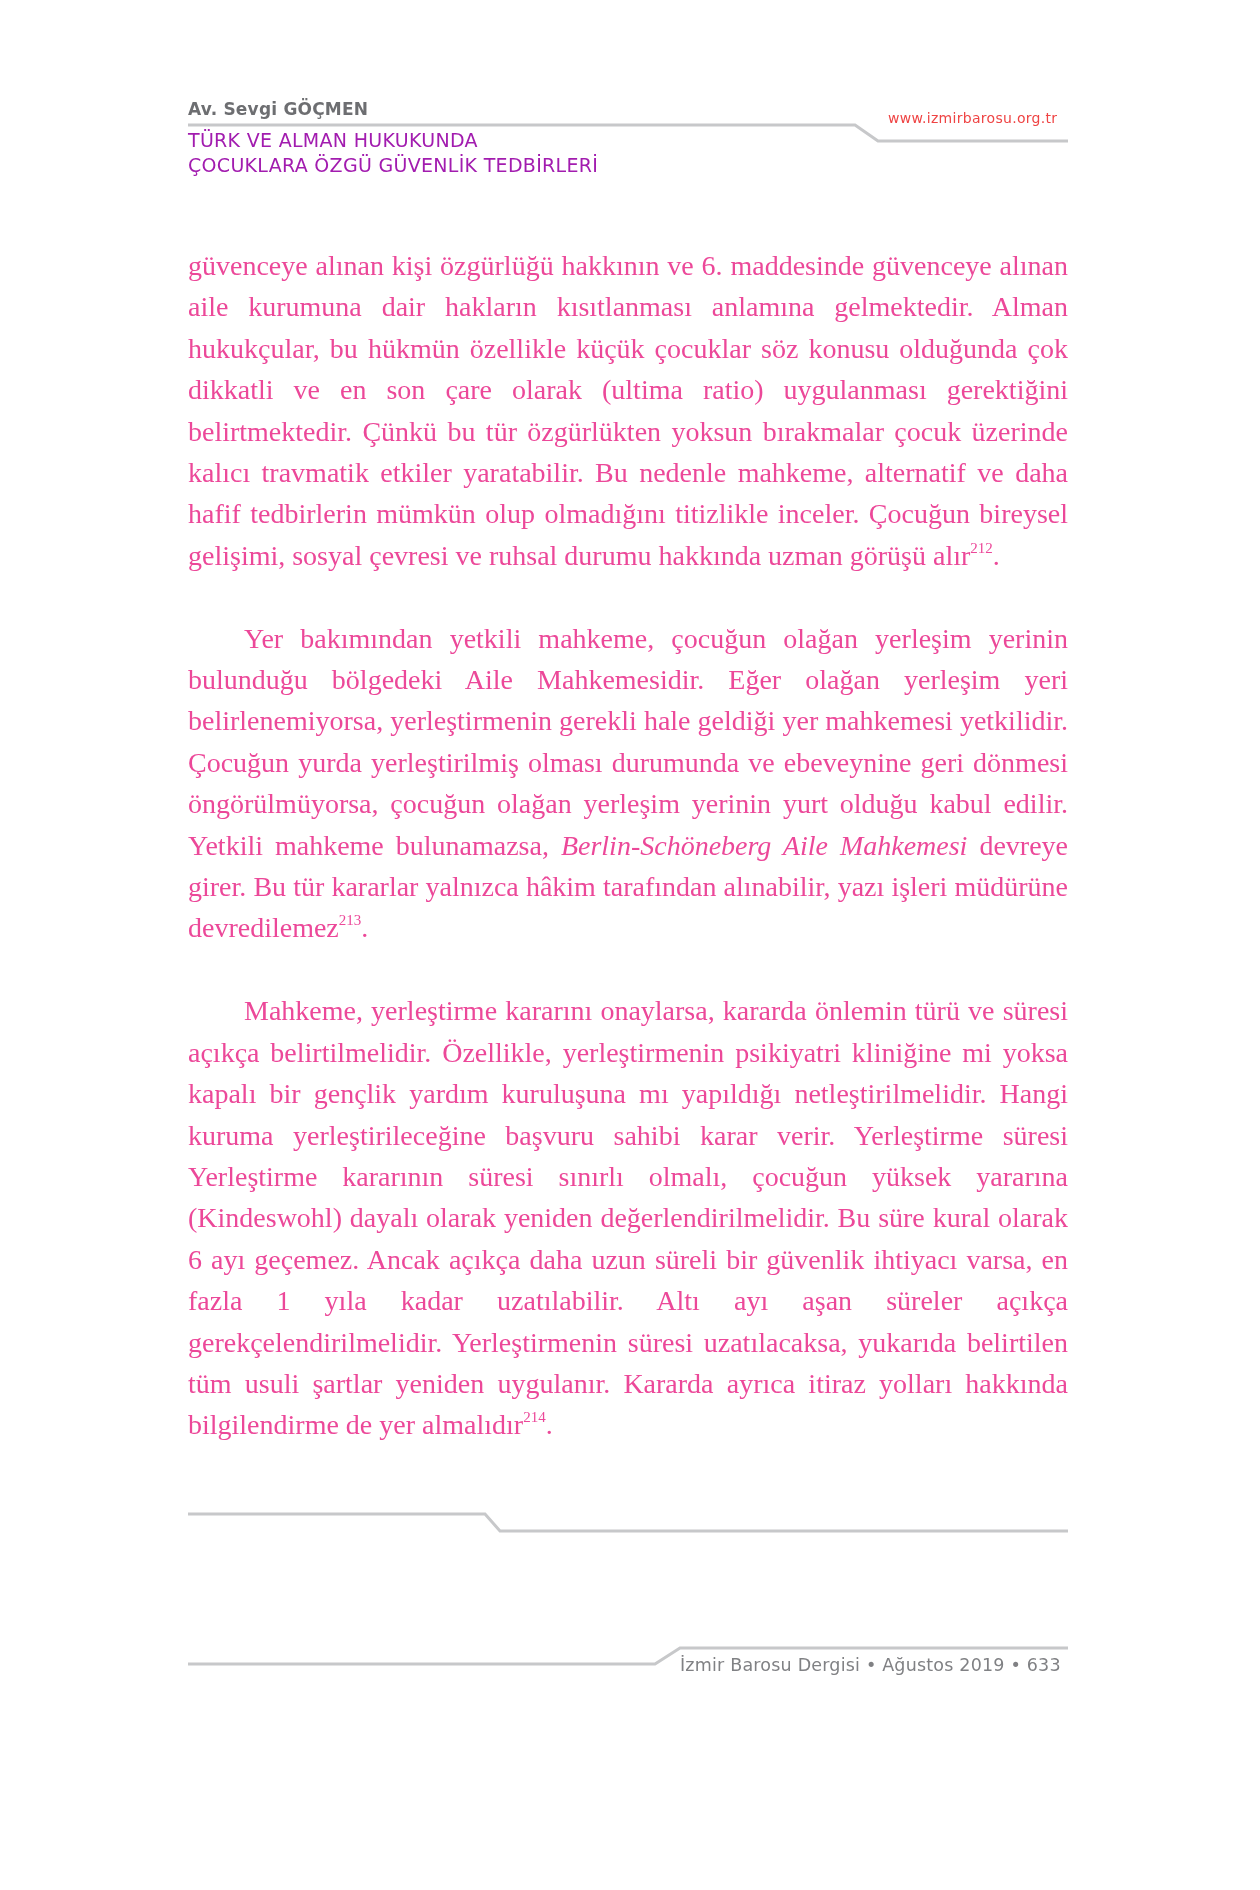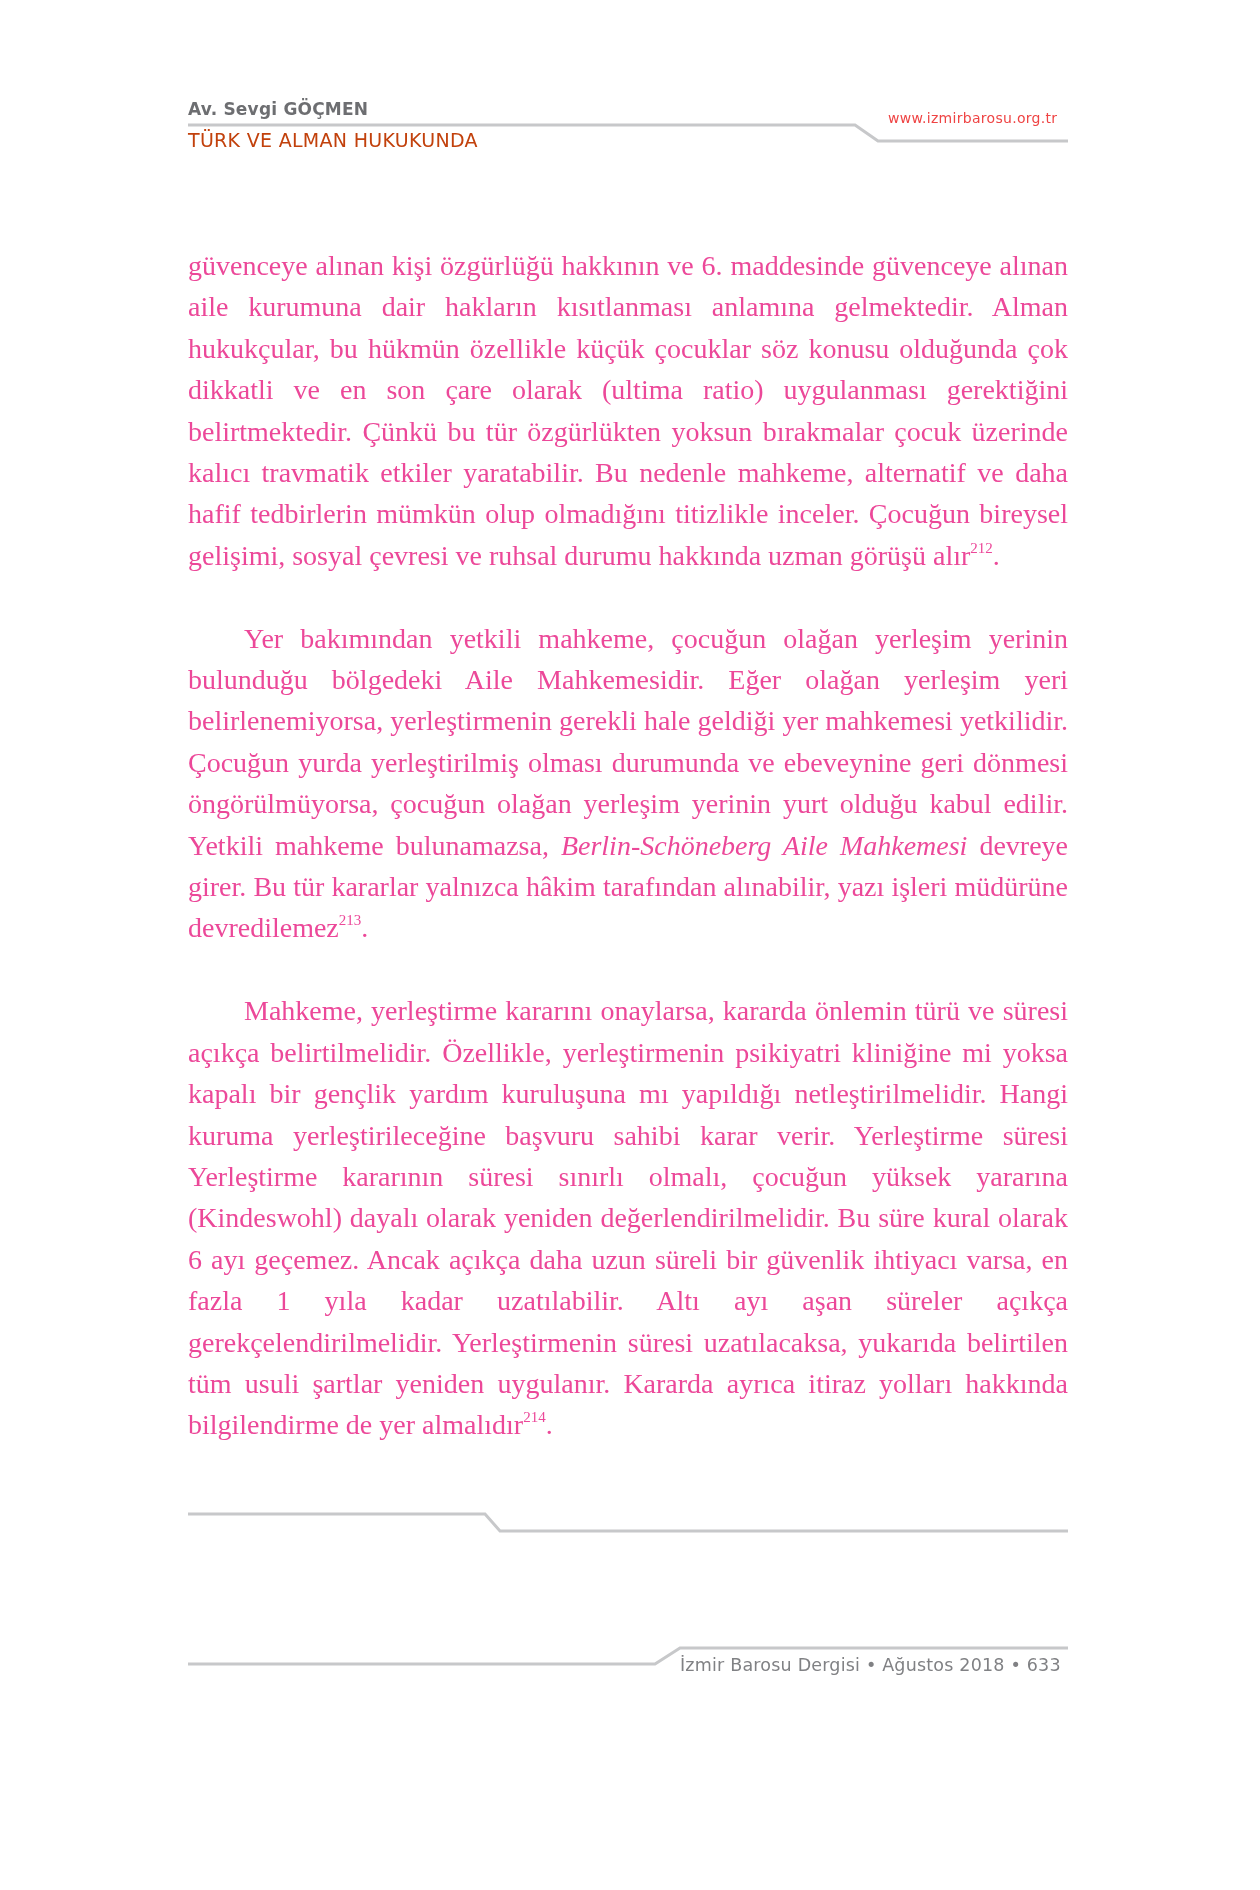--- a/index.html
+++ b/index.html
@@ -1,21 +1,21 @@
 <!DOCTYPE html>
 <html><head>
 <meta charset="utf-8">
 <style>
   html, body { margin: 0; padding: 0; background: #ffffff; }
   body { width: 1260px; height: 1890px; position: relative; overflow: hidden; }
   .page { position: absolute; left: 0; top: 0; width: 1260px; height: 1890px; background: #fff; }
 
   
   .hdr-author { position: absolute; left: 188px; top: 99px; font-family: "DejaVu Sans", sans-serif; font-weight: bold; font-size: 17px; color: #6d6e71; letter-spacing: 0.2px; }
-  .hdr-title { position: absolute; left: 188px; top: 128px; font-family: "DejaVu Sans", sans-serif; font-size: 19px; line-height: 25px; color: #c2410c; letter-spacing: 0.3px; }
+  .hdr-title { position: absolute; left: 188px; top: 128px; font-family: "DejaVu Sans", sans-serif; font-size: 19px; line-height: 25px; color: #a21caf; letter-spacing: 0.3px; }
   .hdr-url { position: absolute; left: 888px; top: 110px; font-family: "DejaVu Sans", sans-serif; font-size: 14px; color: #ef4444; letter-spacing: 0.3px; }
   svg.rule { position: absolute; left: 0; top: 0; pointer-events: none; }
 
   
   .body-text { position: absolute; left: 188px; top: 245px; width: 880px; font-family: "Liberation Serif", "DejaVu Serif", serif; font-size: 28px; line-height: 41.4px; color: #ec4899; text-align: justify; }
   .body-text p { margin: 0 0 41.4px 0; text-align: justify; }
   .body-text p.indent { text-indent: 56px; }
   .body-text sup { font-size: 15px; line-height: 0; vertical-align: 12px; }
   .body-text em { font-style: italic; }
 
@@ -29,37 +29,38 @@
   .ftr { position: absolute; left: 680px; top: 1655px; font-family: "DejaVu Sans", sans-serif; font-size: 17.5px; color: #808184; letter-spacing: 0.2px; white-space: nowrap; }
 </style>
 </head>
 <body>
 
 <div class="page">
 
   <div class="hdr-author">Av. Sevgi GÖÇMEN</div>
   <div class="hdr-title">
     <div>TÜRK VE ALMAN HUKUKUNDA</div>
+    <div>ÇOCUKLARA ÖZGÜ GÜVENLİK TEDBİRLERİ</div>
   </div>
   <div class="hdr-url">www.izmirbarosu.org.tr</div>
 
   <svg class="rule" width="1260" height="1890">
     <polyline points="188,125 855,125 878,141 1068,141" fill="none" stroke="#c7c8ca" stroke-width="3"></polyline>
     <polyline points="188,1514 485,1514 500,1531 1068,1531" fill="none" stroke="#c7c8ca" stroke-width="3"></polyline>
     <polyline points="188,1664 655,1664 680,1648 1068,1648" fill="none" stroke="#c7c8ca" stroke-width="3"></polyline>
   </svg>
 
   <div class="body-text">
     <p><span>güvenceye alınan kişi özgürlüğü hakkının ve 6. maddesinde güvenceye alınan aile kurumuna dair hakların kısıtlanması anlamına gelmektedir. Alman hukukçular, bu hükmün özellikle küçük çocuklar söz konusu olduğunda çok dikkatli ve en son çare olarak (ultima ratio) uygulanması gerektiğini belirtmektedir. Çünkü bu tür özgürlükten yoksun bırakmalar çocuk üzerinde kalıcı travmatik etkiler yaratabilir. Bu nedenle mahkeme, alternatif ve daha hafif tedbirlerin mümkün olup olmadığını titizlikle inceler. Çocuğun bireysel gelişimi, sosyal çevresi ve ruhsal durumu hakkında uzman görüşü alır</span><sup>212</sup><span>.</span></p>
     <p class="indent"><span>Yer bakımından yetkili mahkeme, çocuğun olağan yerleşim yerinin bulunduğu bölgedeki Aile Mahkemesidir. Eğer olağan yerleşim yeri belirlenemiyorsa, yerleştirmenin gerekli hale geldiği yer mahkemesi yetkilidir. Çocuğun yurda yerleştirilmiş olması durumunda ve ebeveynine geri dönmesi öngörülmüyorsa, çocuğun olağan yerleşim yerinin yurt olduğu kabul edilir. Yetkili mahkeme bulunamazsa, </span><em>Berlin-Schöneberg Aile Mahkemesi</em><span> devreye girer. Bu tür kararlar yalnızca hâkim tarafından alınabilir, yazı işleri müdürüne devredilemez</span><sup>213</sup><span>.</span></p>
     <p class="indent"><span>Mahkeme, yerleştirme kararını onaylarsa, kararda önlemin türü ve süresi açıkça belirtilmelidir. Özellikle, yerleştirmenin psikiyatri kliniğine mi yoksa kapalı bir gençlik yardım kuruluşuna mı yapıldığı netleştirilmelidir. Hangi kuruma yerleştirileceğine başvuru sahibi karar verir. Yerleştirme süresi Yerleştirme kararının süresi sınırlı olmalı, çocuğun yüksek yararına (Kindeswohl) dayalı olarak yeniden değerlendirilmelidir. Bu süre kural olarak 6 ayı geçemez. Ancak açıkça daha uzun süreli bir güvenlik ihtiyacı varsa, en fazla 1 yıla kadar uzatılabilir. Altı ayı aşan süreler açıkça gerekçelendirilmelidir. Yerleştirmenin süresi uzatılacaksa, yukarıda belirtilen tüm usuli şartlar yeniden uygulanır. Kararda ayrıca itiraz yolları hakkında bilgilendirme de yer almalıdır</span><sup>214</sup><span>.</span></p>
   </div>
 
 
   <div class="ftr">
     <span>İzmir Barosu Dergisi</span>
     <span>•</span>
-    <span>Ağustos 2018</span>
+    <span>Ağustos 2019</span>
     <span>•</span>
     <span>633</span>
   </div>
 
 </div>
 
 </body></html>

